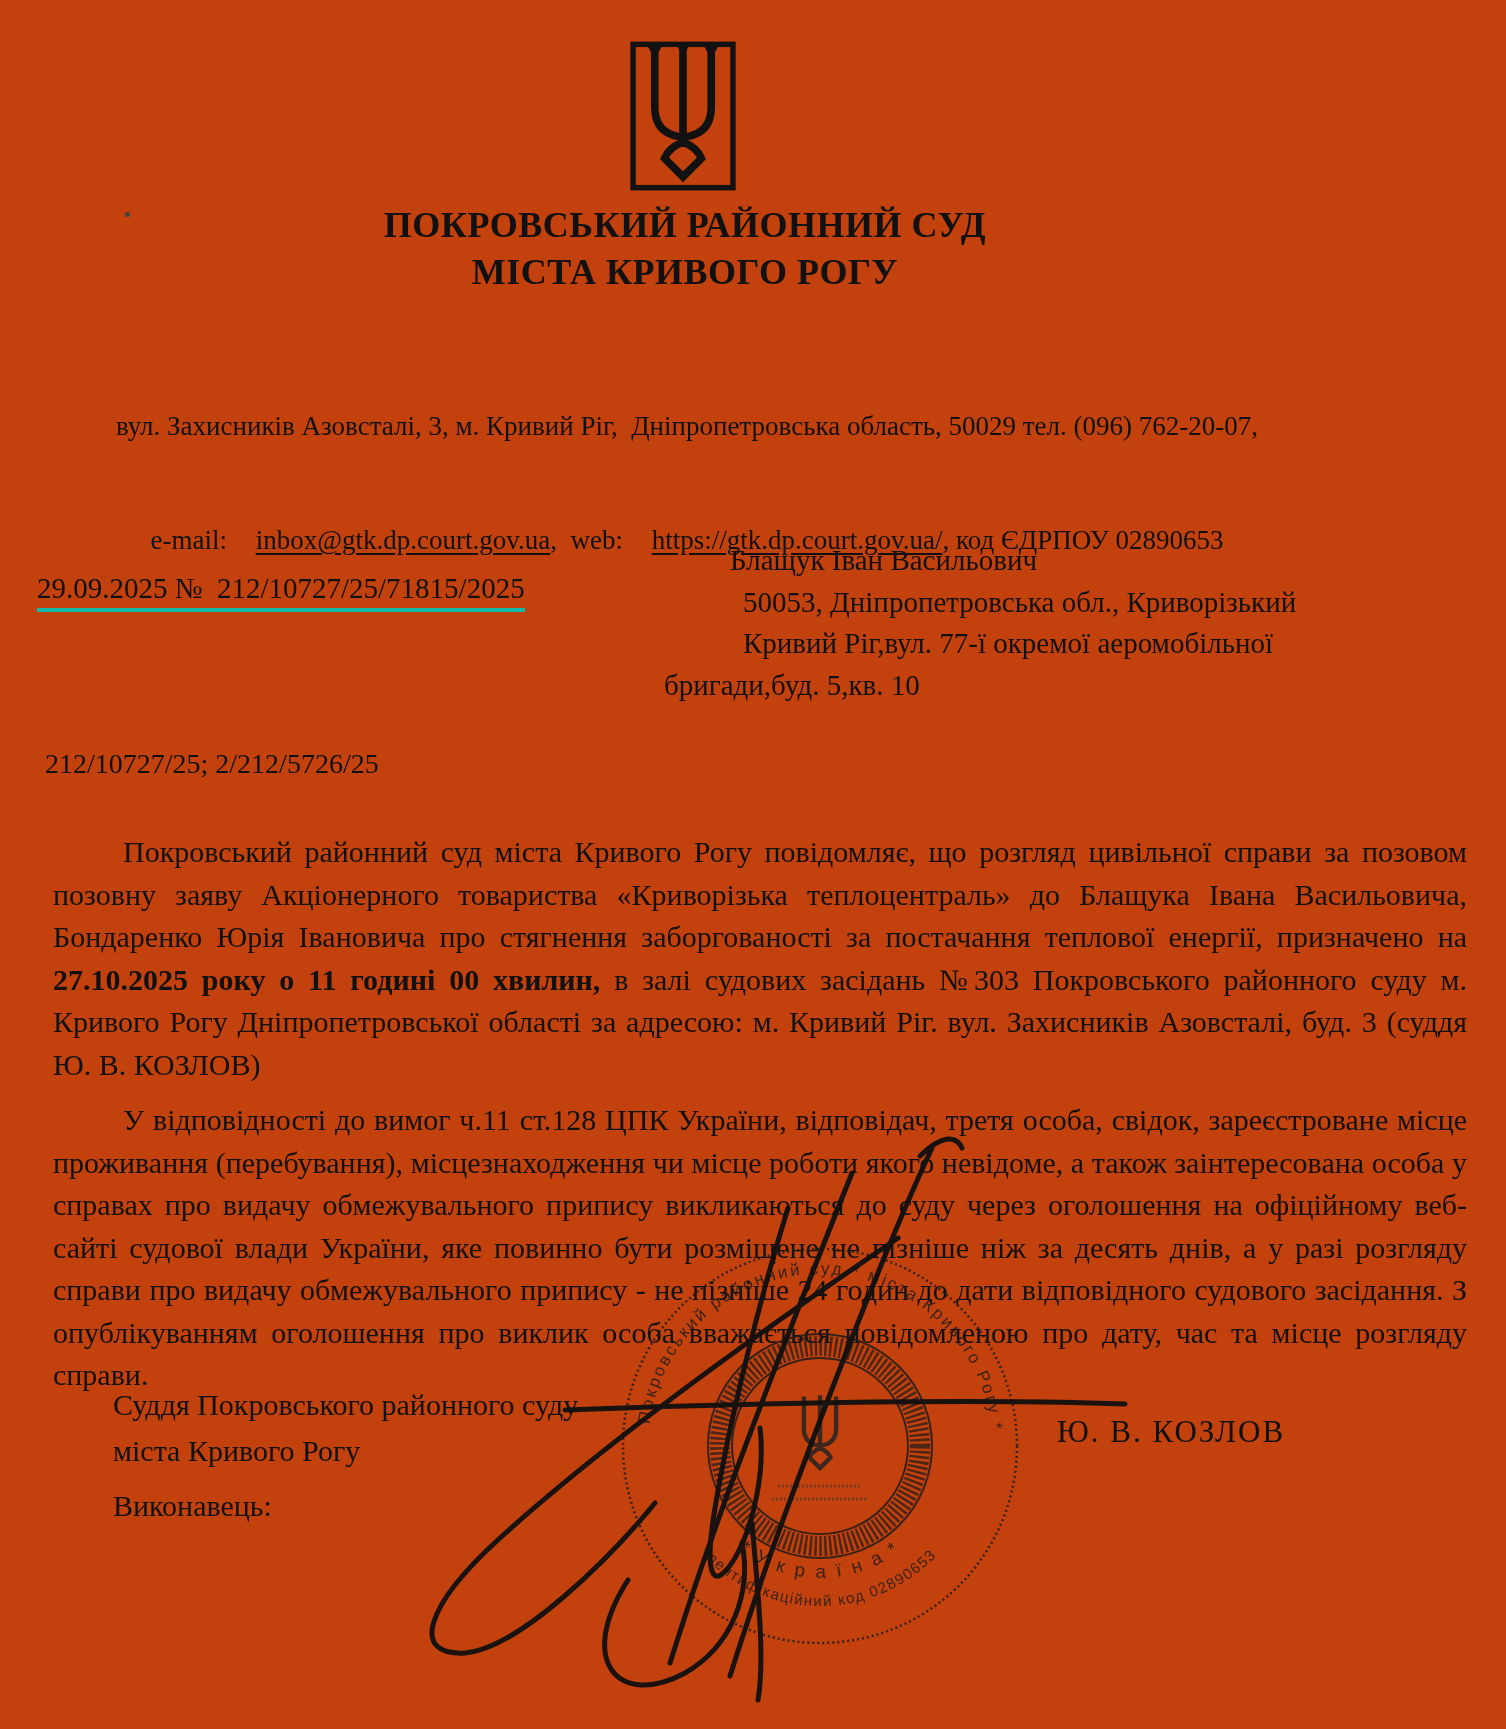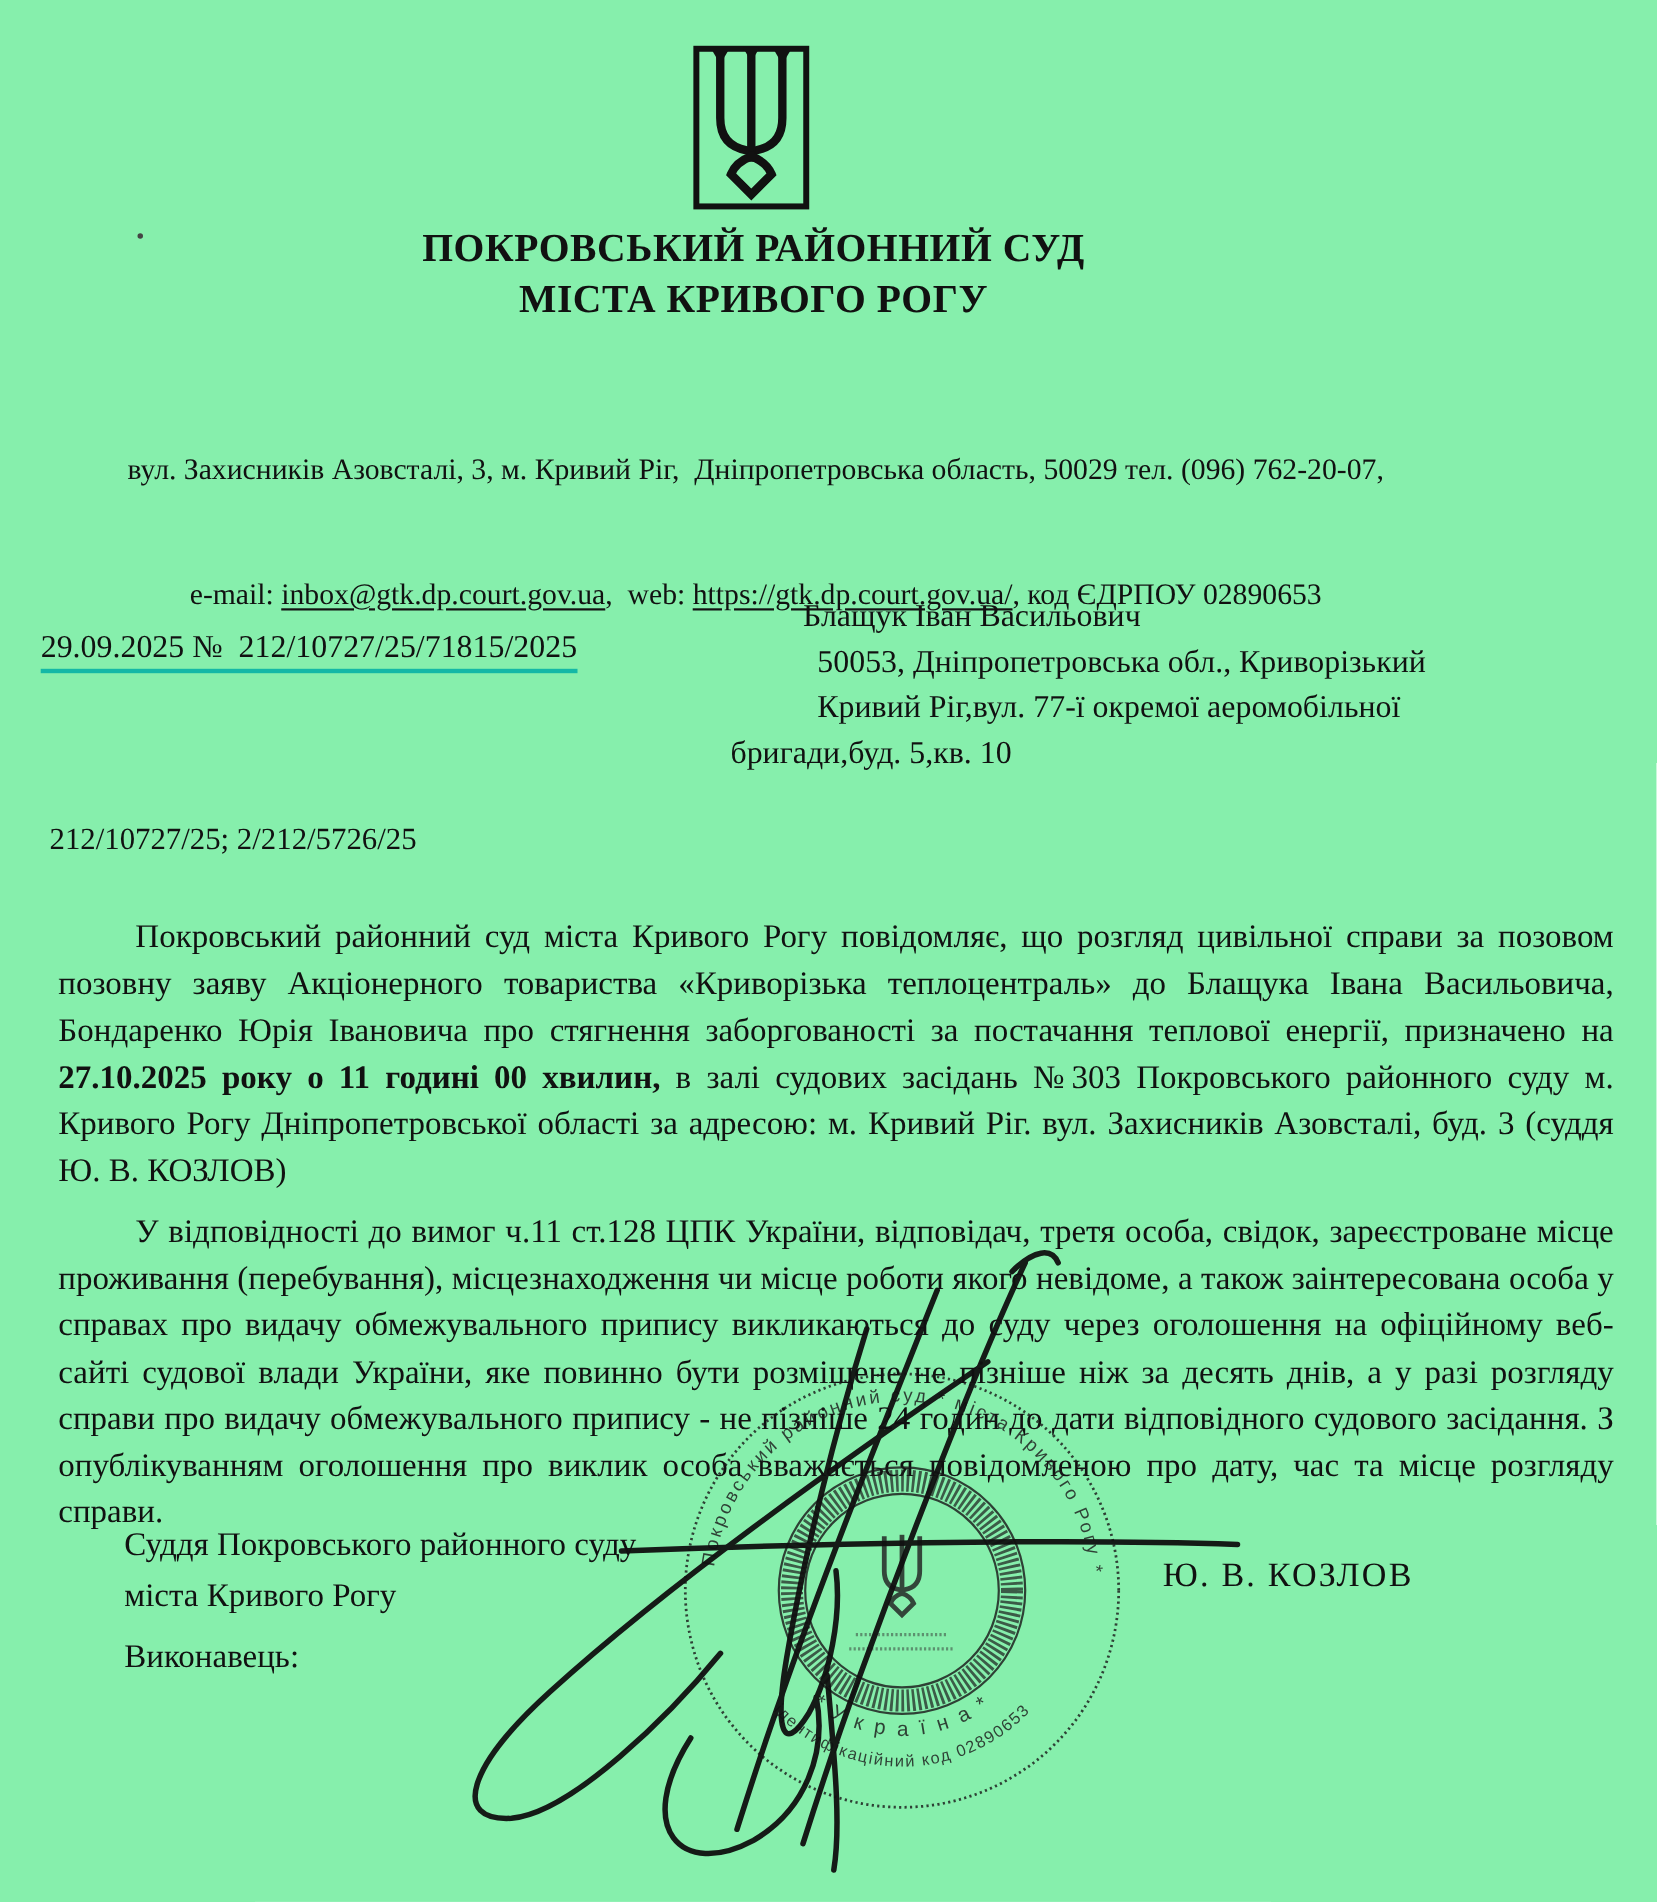--- a/index.html
+++ b/index.html
@@ -1,29 +1,29 @@
 <!DOCTYPE html>
 <html><head>
 <meta charset="utf-8">
 <style>
   html,body{margin:0;padding:0;background:#ffffff;}
   .page{
-    position:relative;width:1506px;height:1729px;background:#86efac;
+    position:relative;width:1506px;height:1729px;background:#c2410c;
     font-family:"Liberation Serif", serif;color:#111;overflow:hidden;
   }
   .emblem{position:absolute;left:627px;top:40px;width:112px;height:152px;}
   .title{
     position:absolute;left:85px;top:202px;width:1200px;text-align:center;
     font-size:36px;font-weight:bold;line-height:47px;letter-spacing:.5px;
   }
   .contact{
     position:absolute;left:42px;top:331px;width:1290px;text-align:center;
     font-size:27px;line-height:38px;white-space:pre-wrap;
   }
-  .u{text-decoration:underline;text-underline-offset:4px;}
+  .u{text-decoration:underline;text-underline-offset:4px;margin-left:22px;}
   .ref-date{
     position:absolute;left:37px;top:572px;font-size:29px;
     border-bottom:4px solid #14b8a6;padding-bottom:3px;white-space:pre-wrap;
   }
   .recipient{position:absolute;left:663px;top:540px;font-size:29px;line-height:41.5px;}
   .recipient div{white-space:nowrap;}
   .r1{margin-left:67px}.r2{margin-left:80px}.r3{margin-left:44px}.r4{margin-left:80px}.r5{margin-left:1px}
   .case-num{position:absolute;left:45px;top:748px;font-size:28px;}
   .body-text{
     position:absolute;left:40px;top:818px;width:1440px;

